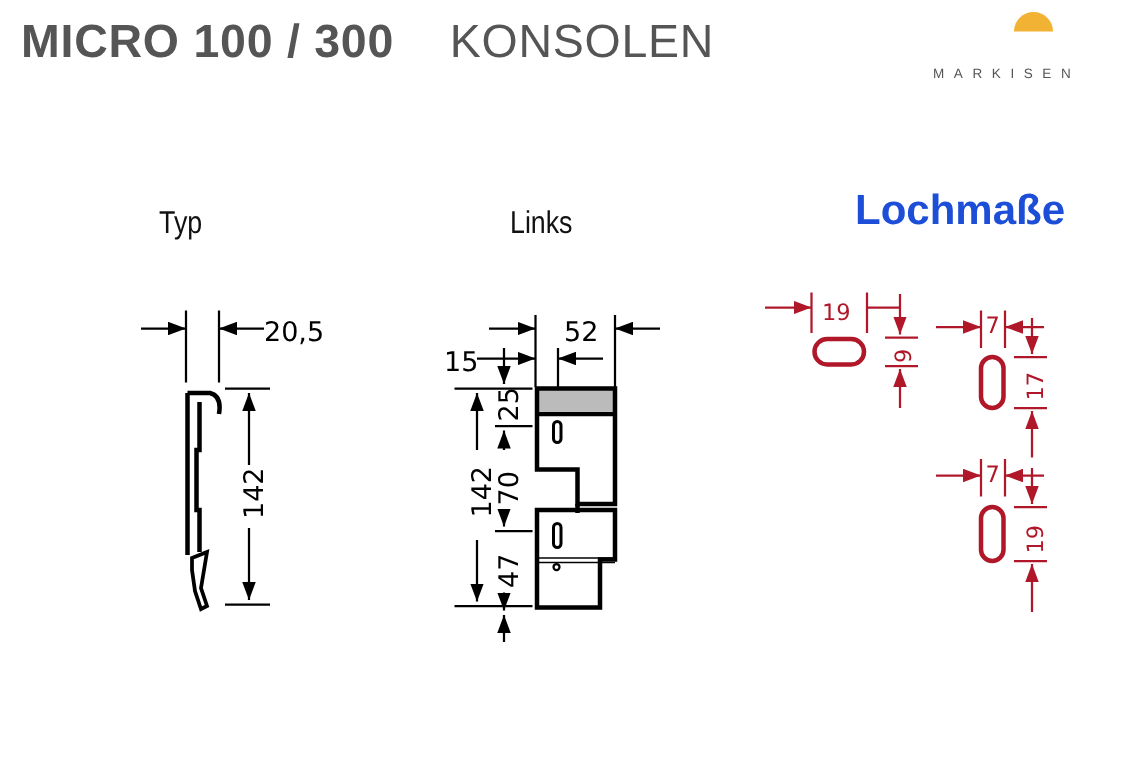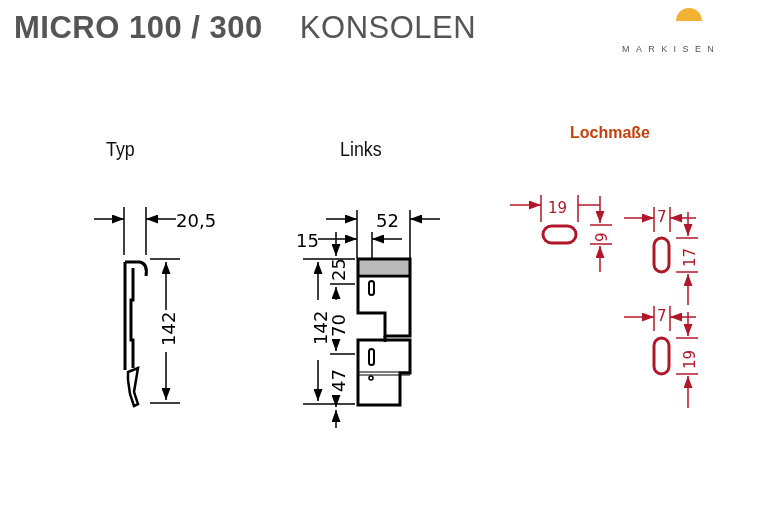--- a/index.html
+++ b/index.html
@@ -5,21 +5,21 @@
   html,body{margin:0;padding:0;background:#fff;}
   body{width:759px;height:508px;position:relative;overflow:hidden;font-family:"Liberation Sans",sans-serif;}
   .title{position:absolute;left:14px;top:10px;font-size:31px;color:#555;letter-spacing:0.5px;white-space:nowrap;}
   .title .bold{font-weight:bold;}
   .title .light{font-weight:normal;margin-left:28px;}
   .logo{position:absolute;left:618px;top:4px;width:128px;height:50px;}
   .logo-word{position:absolute;left:2px;top:8px;font-size:29px;font-weight:bold;color:#6db33f;letter-spacing:-0.5px;}
   .logo-sun{position:absolute;left:58px;top:4px;width:26px;height:13px;background:#f2b233;border-radius:13px 13px 0 0;}
   .logo-sub{position:absolute;left:4px;top:40px;font-size:9px;color:#555;letter-spacing:6.4px;}
   .label{position:absolute;font-size:21px;color:#111;font-family:"Liberation Sans",sans-serif;transform:scaleX(0.85);transform-origin:left;}
-  .label.red{color:#c2410c;font-weight:bold;transform:none;font-size:16px;}
+  .label.red{color:#1d4ed8;font-weight:bold;transform:none;font-size:28px;}
   svg{position:absolute;left:0;top:0;}
   svg text{font-family:"DejaVu Sans",sans-serif;}
 </style>
 </head>
 <body>
 
 <div class="title">
   <span class="bold">MICRO 100 / 300</span>
   <span class="light">KONSOLEN</span>
 </div>

